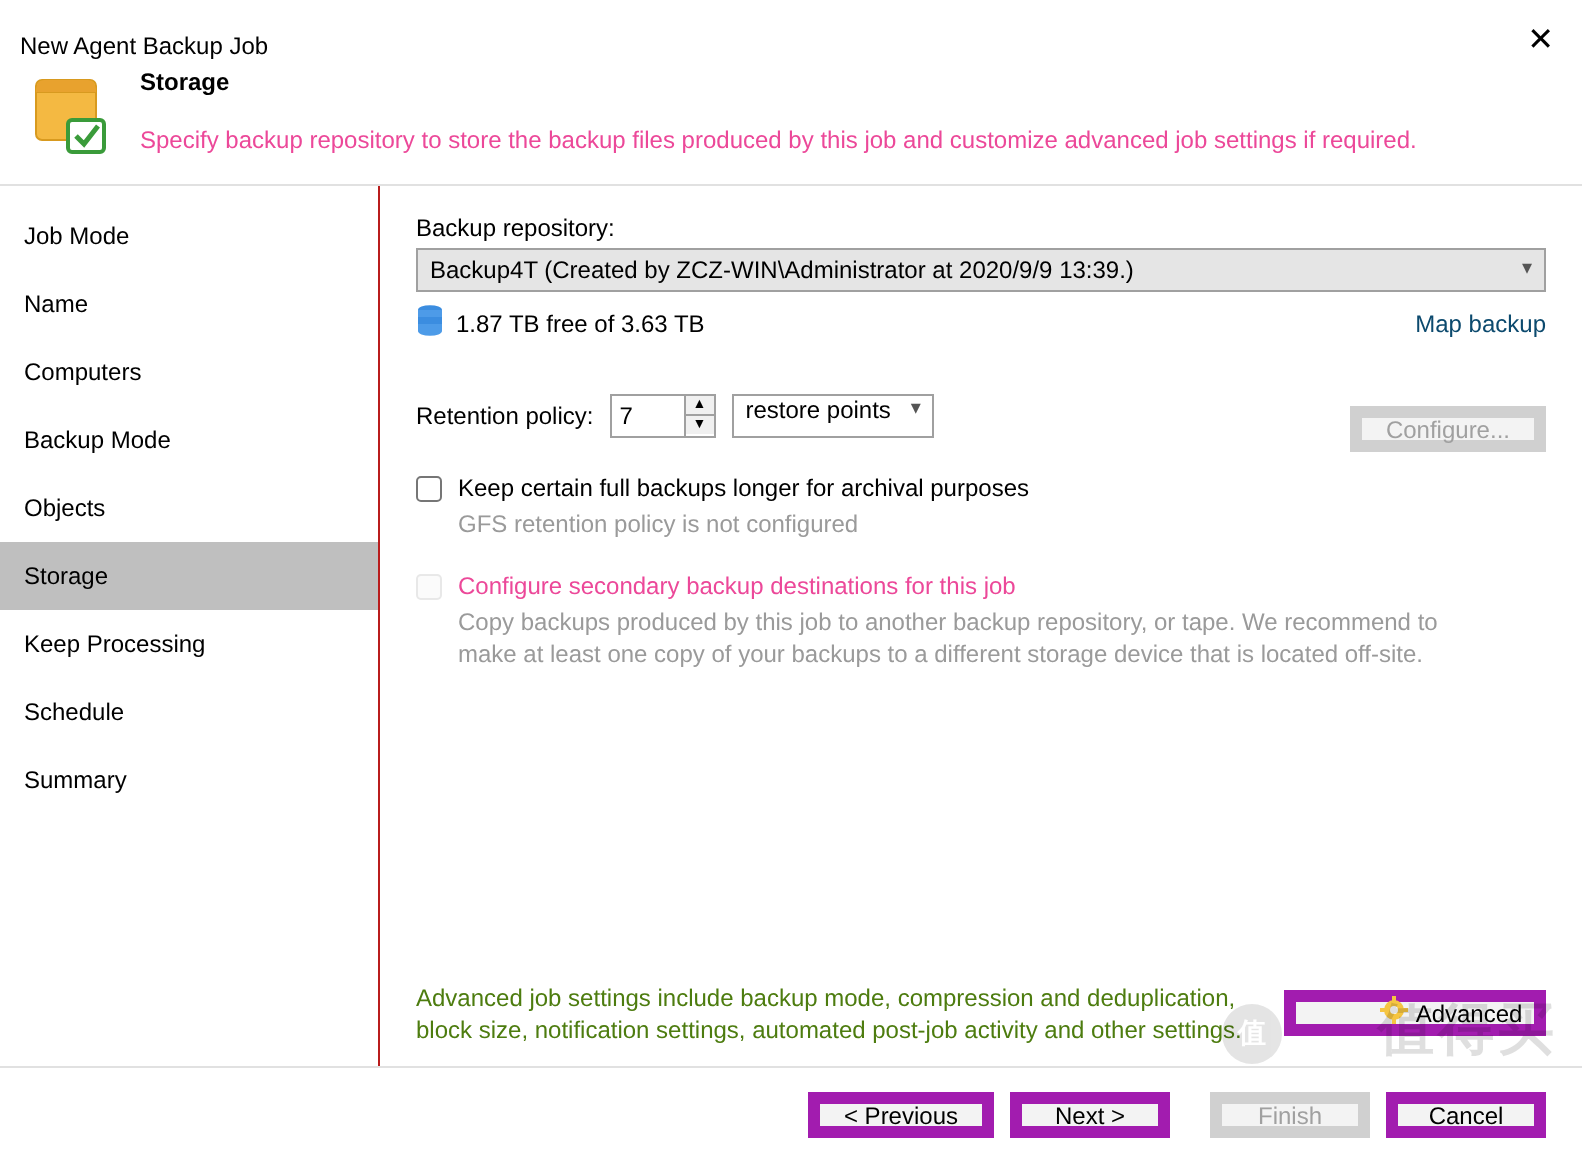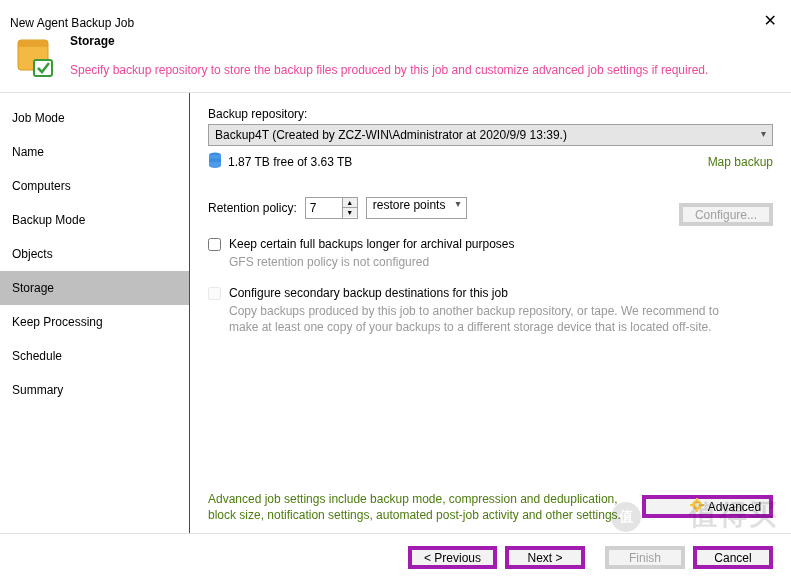--- a/index.html
+++ b/index.html
@@ -19,39 +19,39 @@
 .sidebar .item { padding: 10px 12px; font-size: 12px; cursor: default; }
 .sidebar .item.active { background: #bfbfbf; }
 
 .main { flex: 1; padding: 14px 18px 10px 18px; position: relative; display: flex; flex-direction: column; }
 .field-label { font-size: 12px; margin-bottom: 3px; }
 .combo { width: 100%; border: 1px solid #a0a0a0; background: #e5e5e5; padding: 3px 6px; font-size: 12px; display: flex; align-items: flex-start; }
 .combo .chev { margin-left: auto; font-size: 10px; color: #555; }
 
 .freespace-row { display: flex; align-items: center; margin-top: 6px; gap: 6px; }
 .freespace-row .info { font-size: 12px; }
-.freespace-row .map { margin-left: auto; color: #4d7c0f; cursor: default; }
+.freespace-row .map { margin-left: auto; color: #0c4a6e; cursor: default; }
 
 .retention-row { display: flex; align-items: center; gap: 8px; margin-top: 26px; }
 .spinner { display: flex; border: 1px solid #a0a0a0; height: 22px; }
 .spinner input { border: none; width: 36px; text-align: left; padding: 0 4px; font-size: 12px; outline: none; }
 .spinner .arrows { display: flex; flex-direction: column; border-left: 1px solid #a0a0a0; }
 .spinner .arrows span { font-size: 7px; line-height: 9px; width: 14px; text-align: center; background: #f0f0f0; cursor: default; }
 .spinner .arrows span:first-child { border-bottom: 1px solid #a0a0a0; }
 .unit-combo { border: 1px solid #a0a0a0; background: #fff; height: 22px; padding: 0 6px; display: flex; align-items: flex-start; gap: 10px; }
 .unit-combo .chev { font-size: 10px; color: #555; }
 
 .check-row { display: flex; align-items: flex-start; gap: 8px; margin-top: 18px; }
 .check-row input[type=checkbox] { width: 13px; height: 13px; margin-top: 1px; }
 .check-row .cb-label { font-size: 12px; }
-.check-row.disabled .cb-label { color: #000000; }
+.check-row.disabled .cb-label { color: #ec4899; }
 .check-row.disabled input { opacity: 0.5; }
 .sub-note { font-size: 12px; color: #9a9a9a; margin-left: 21px; margin-top: 3px; line-height: 1.35; max-width: 520px; }
 
-.btn { border: 4px solid #a21caf; background: #f3f3f3; padding: 3px 12px; min-width: 80px; text-align: center; font-size: 12px; cursor: default; height: 23px; display: inline-flex; align-items: center; justify-content: center; gap: 4px; }
+.btn { border: 6px solid #a21caf; background: #f3f3f3; padding: 3px 12px; min-width: 80px; text-align: center; font-size: 12px; cursor: default; height: 23px; display: inline-flex; align-items: center; justify-content: center; gap: 4px; }
 .btn.disabled { color: #a0a0a0; border-color: #d0d0d0; }
 .configure-btn-pos { position: absolute; right: 18px; top: 110px; }
 
 .adv-footer { margin-top: auto; display: flex; align-items: center; gap: 14px; padding-top: 10px; }
 .adv-footer .adv-text { font-size: 12px; color: #4d7c0f; max-width: 420px; line-height: 1.35; }
 .adv-footer .adv-btn { margin-left: auto; padding-left: 48px; }
 
 .wizard-footer { border-top: 1px solid #e1e1e1; height: 48px; display: flex; align-items: center; justify-content: flex-end; padding: 0 18px; gap: 8px; position: relative; }
 
 .db-icon { display: inline-block; }

